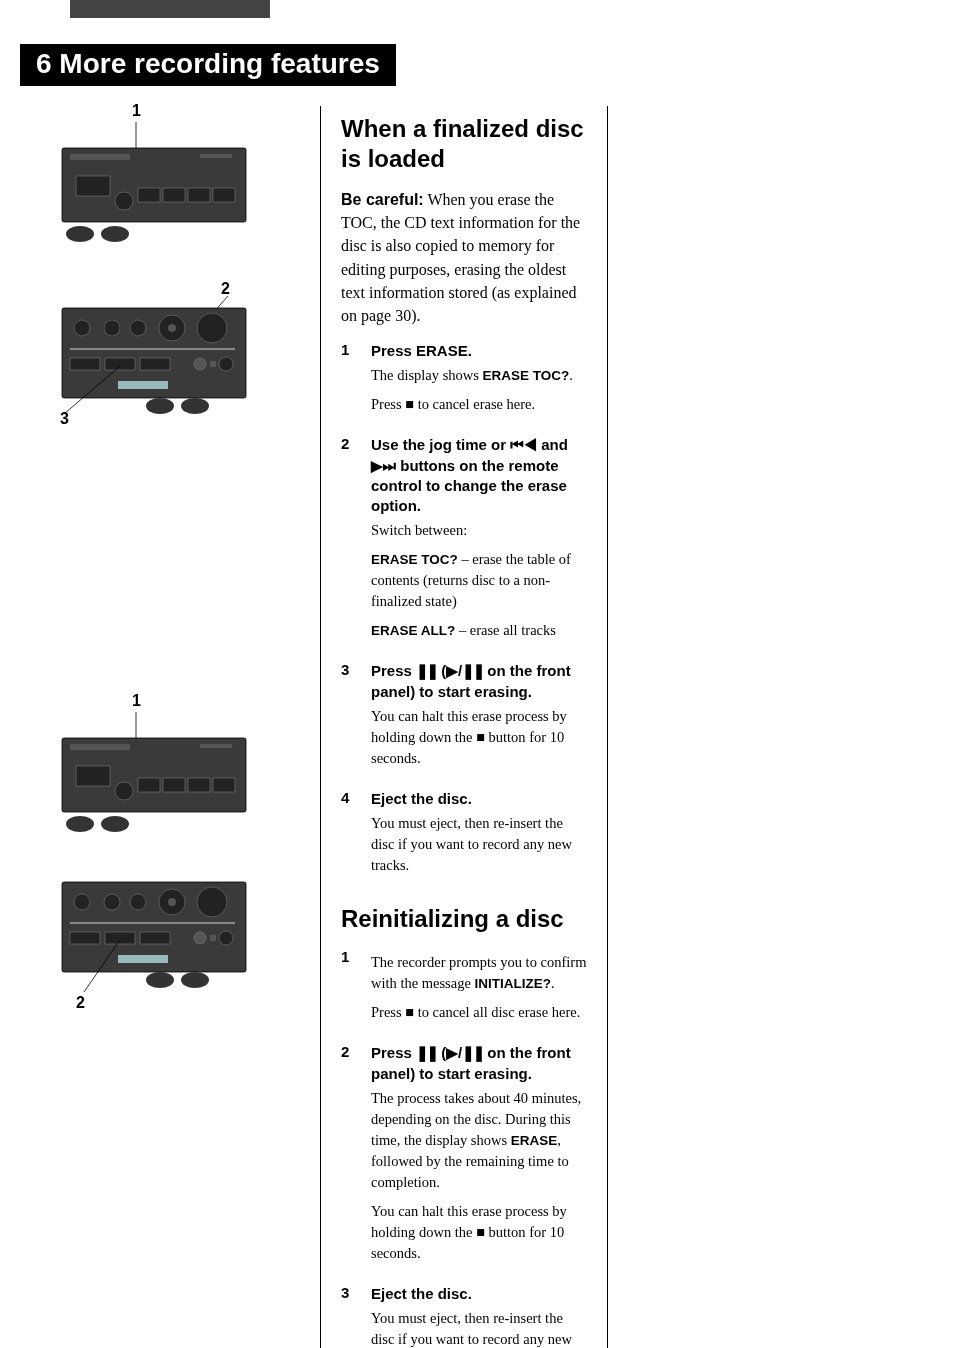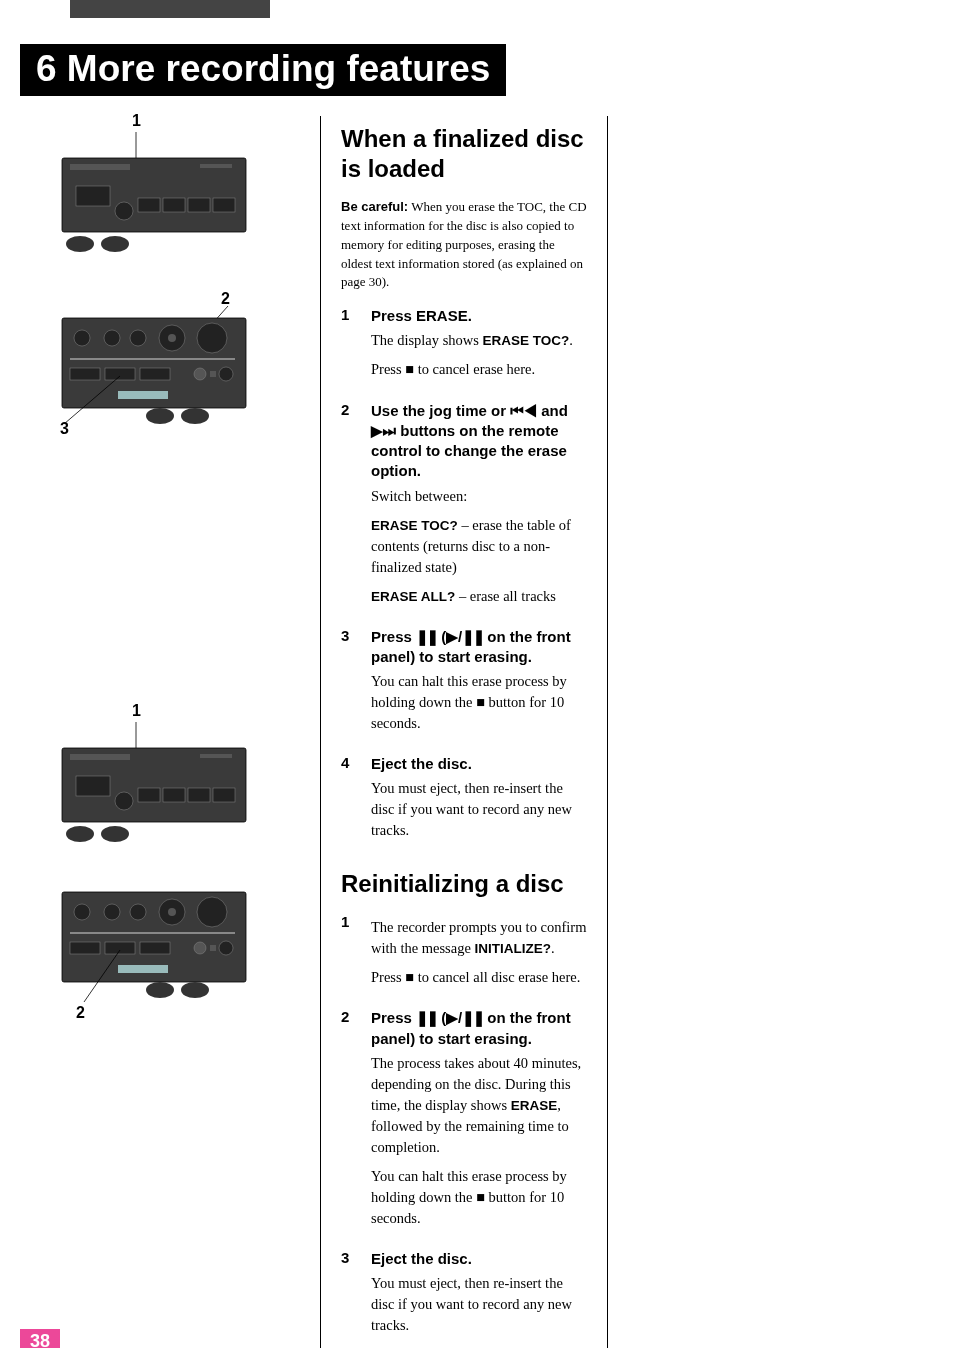--- a/index.html
+++ b/index.html
@@ -21,21 +21,21 @@
     left: 70px;
     width: 200px;
     height: 18px;
     background: #444;
   }
   .chapter-bar {
     background: #000;
     color: #fff;
     font-family: "Gill Sans", "Trebuchet MS", Arial, sans-serif;
     font-weight: bold;
-    font-size: 37px;
+    font-size: 28px;
     padding: 4px 16px 6px 16px;
     margin-top: 24px;
     display: inline-block;
   }
   .columns {
     display: flex;
     margin-top: 20px;
   }
   .left-col {
     width: 300px;
@@ -65,21 +65,21 @@
     margin: 0 auto;
   }
   h2.section-title {
     font-family: "Gill Sans", "Trebuchet MS", Arial, sans-serif;
     font-weight: bold;
     font-size: 24px;
     line-height: 1.25;
     margin: 8px 0 14px 0;
   }
   p.intro {
-    font-size: 13px;
+    font-size: 16px;
     line-height: 1.45;
     margin: 4px 0 14px 0;
   }
   .bold-sans {
     font-family: "Gill Sans", "Trebuchet MS", Arial, sans-serif;
     font-weight: bold;
   }
   .step {
     display: flex;
     margin-bottom: 12px;

